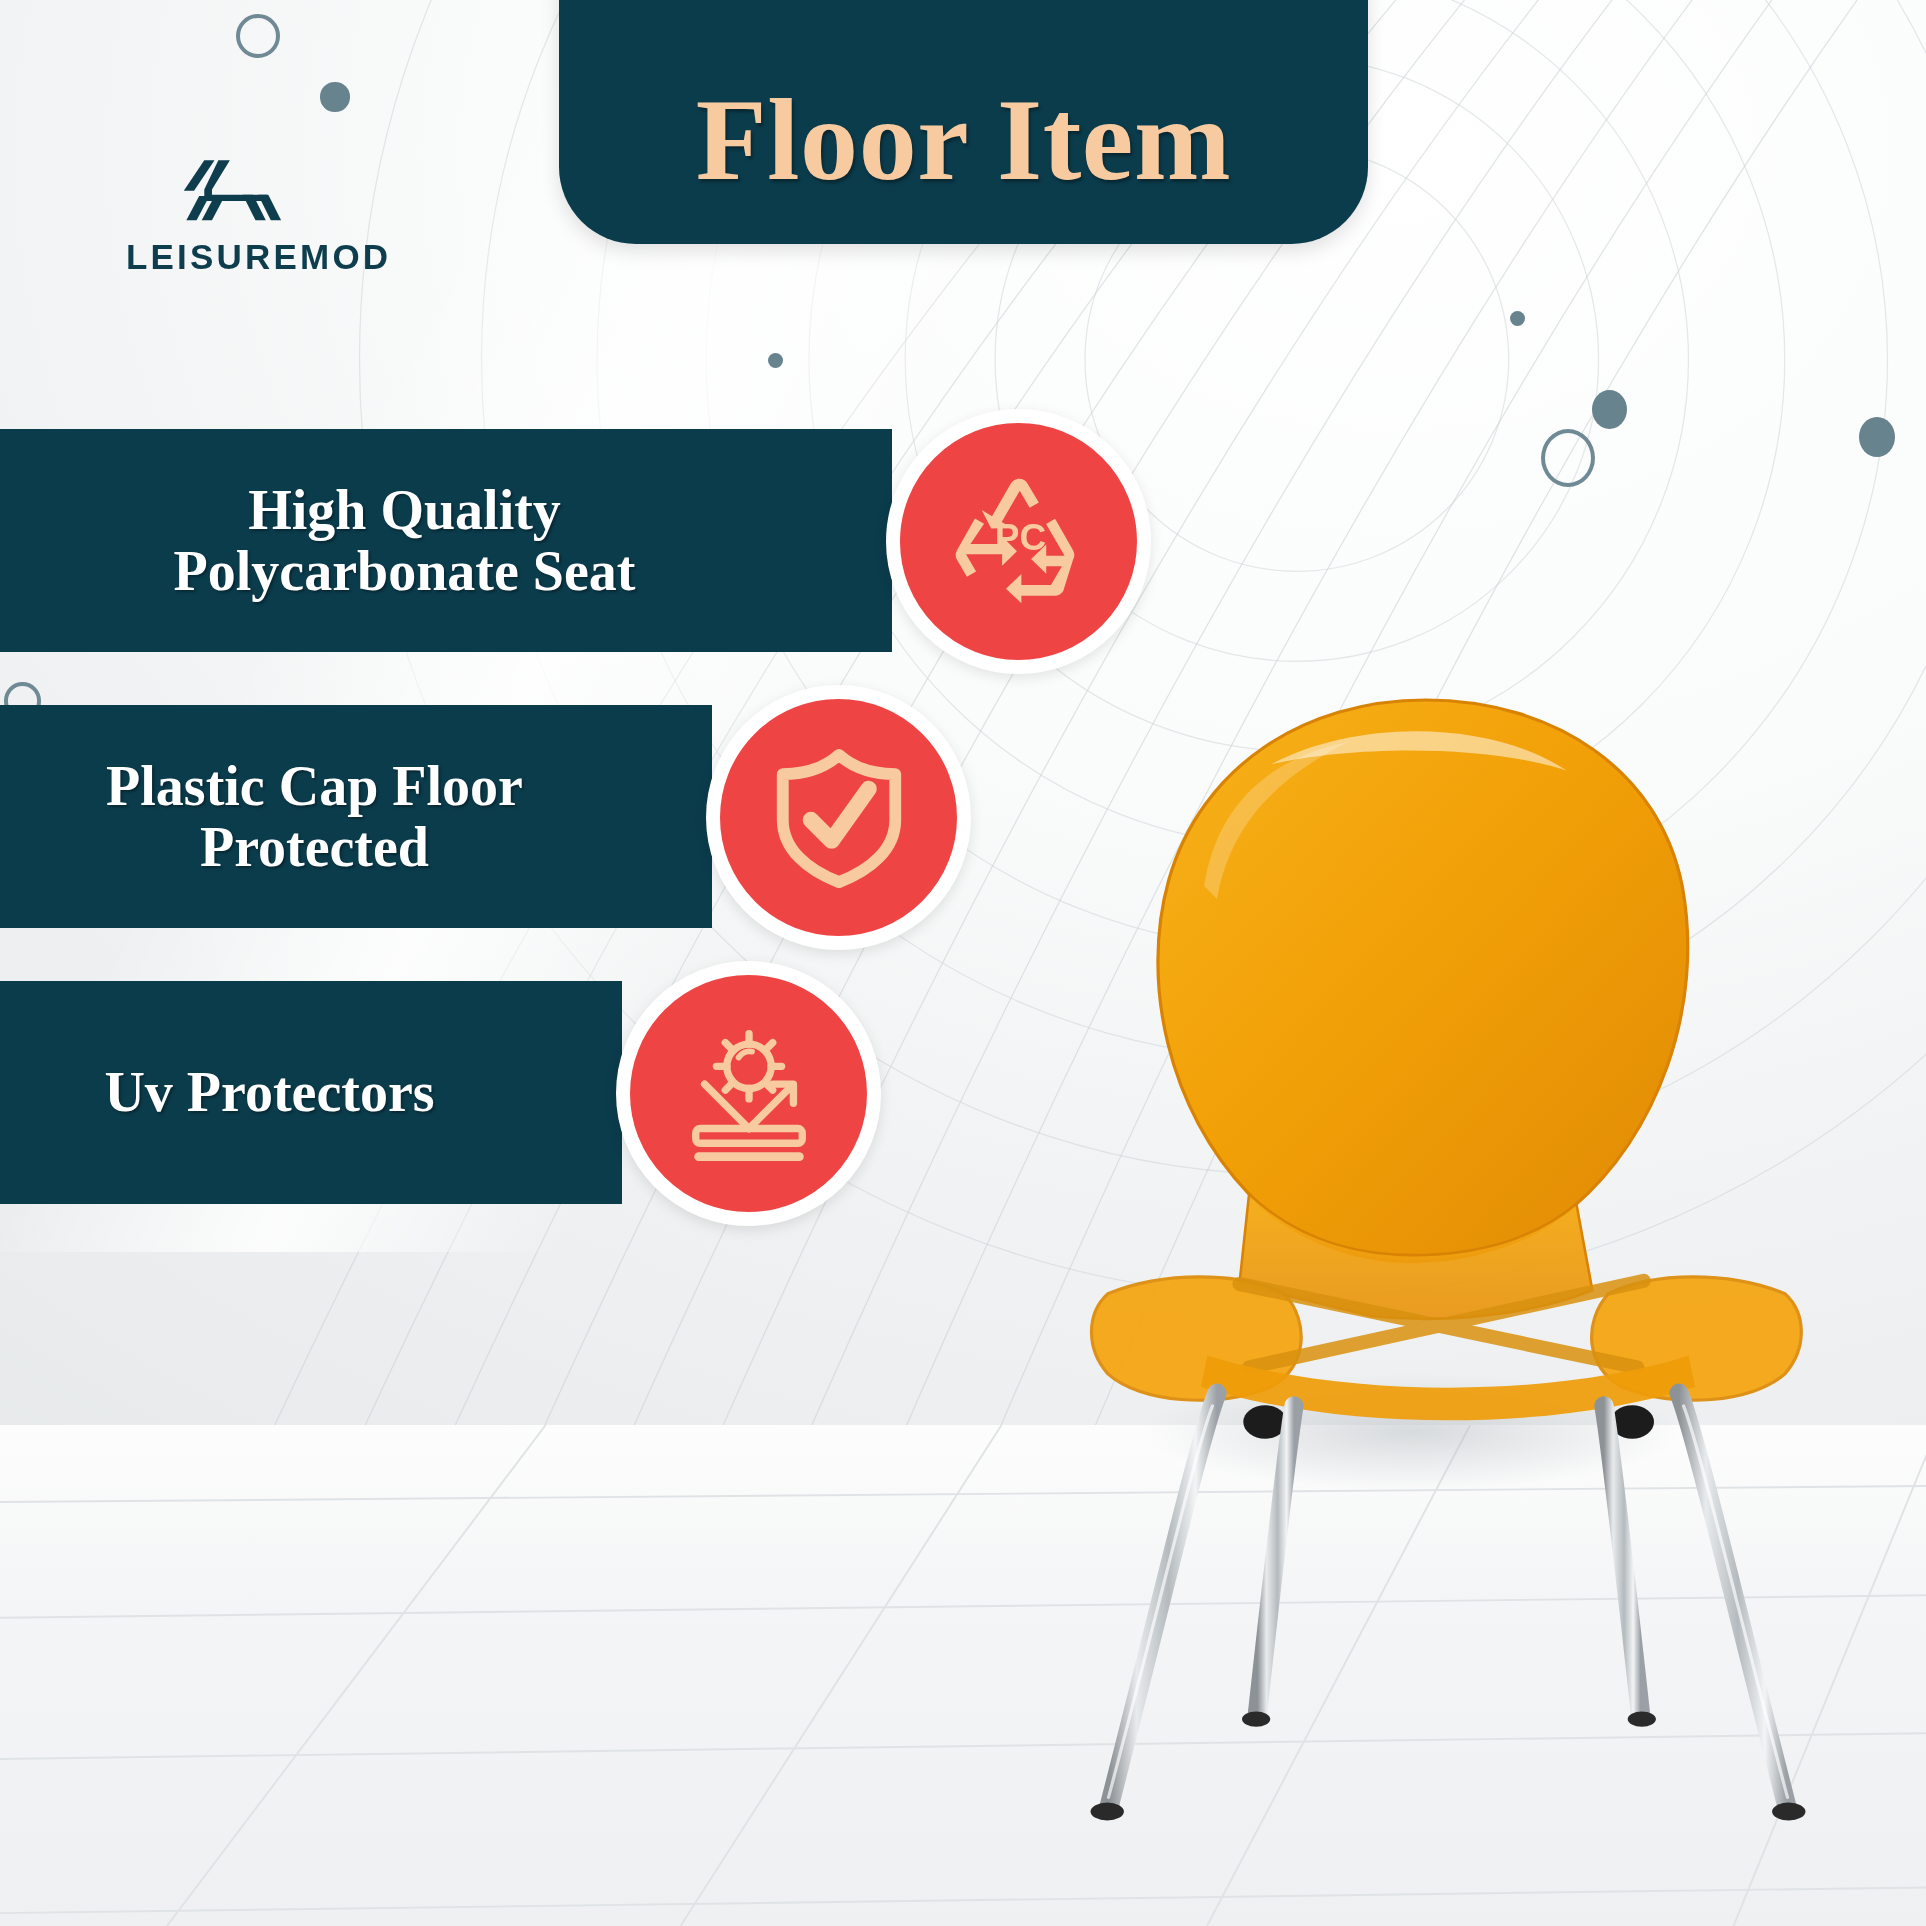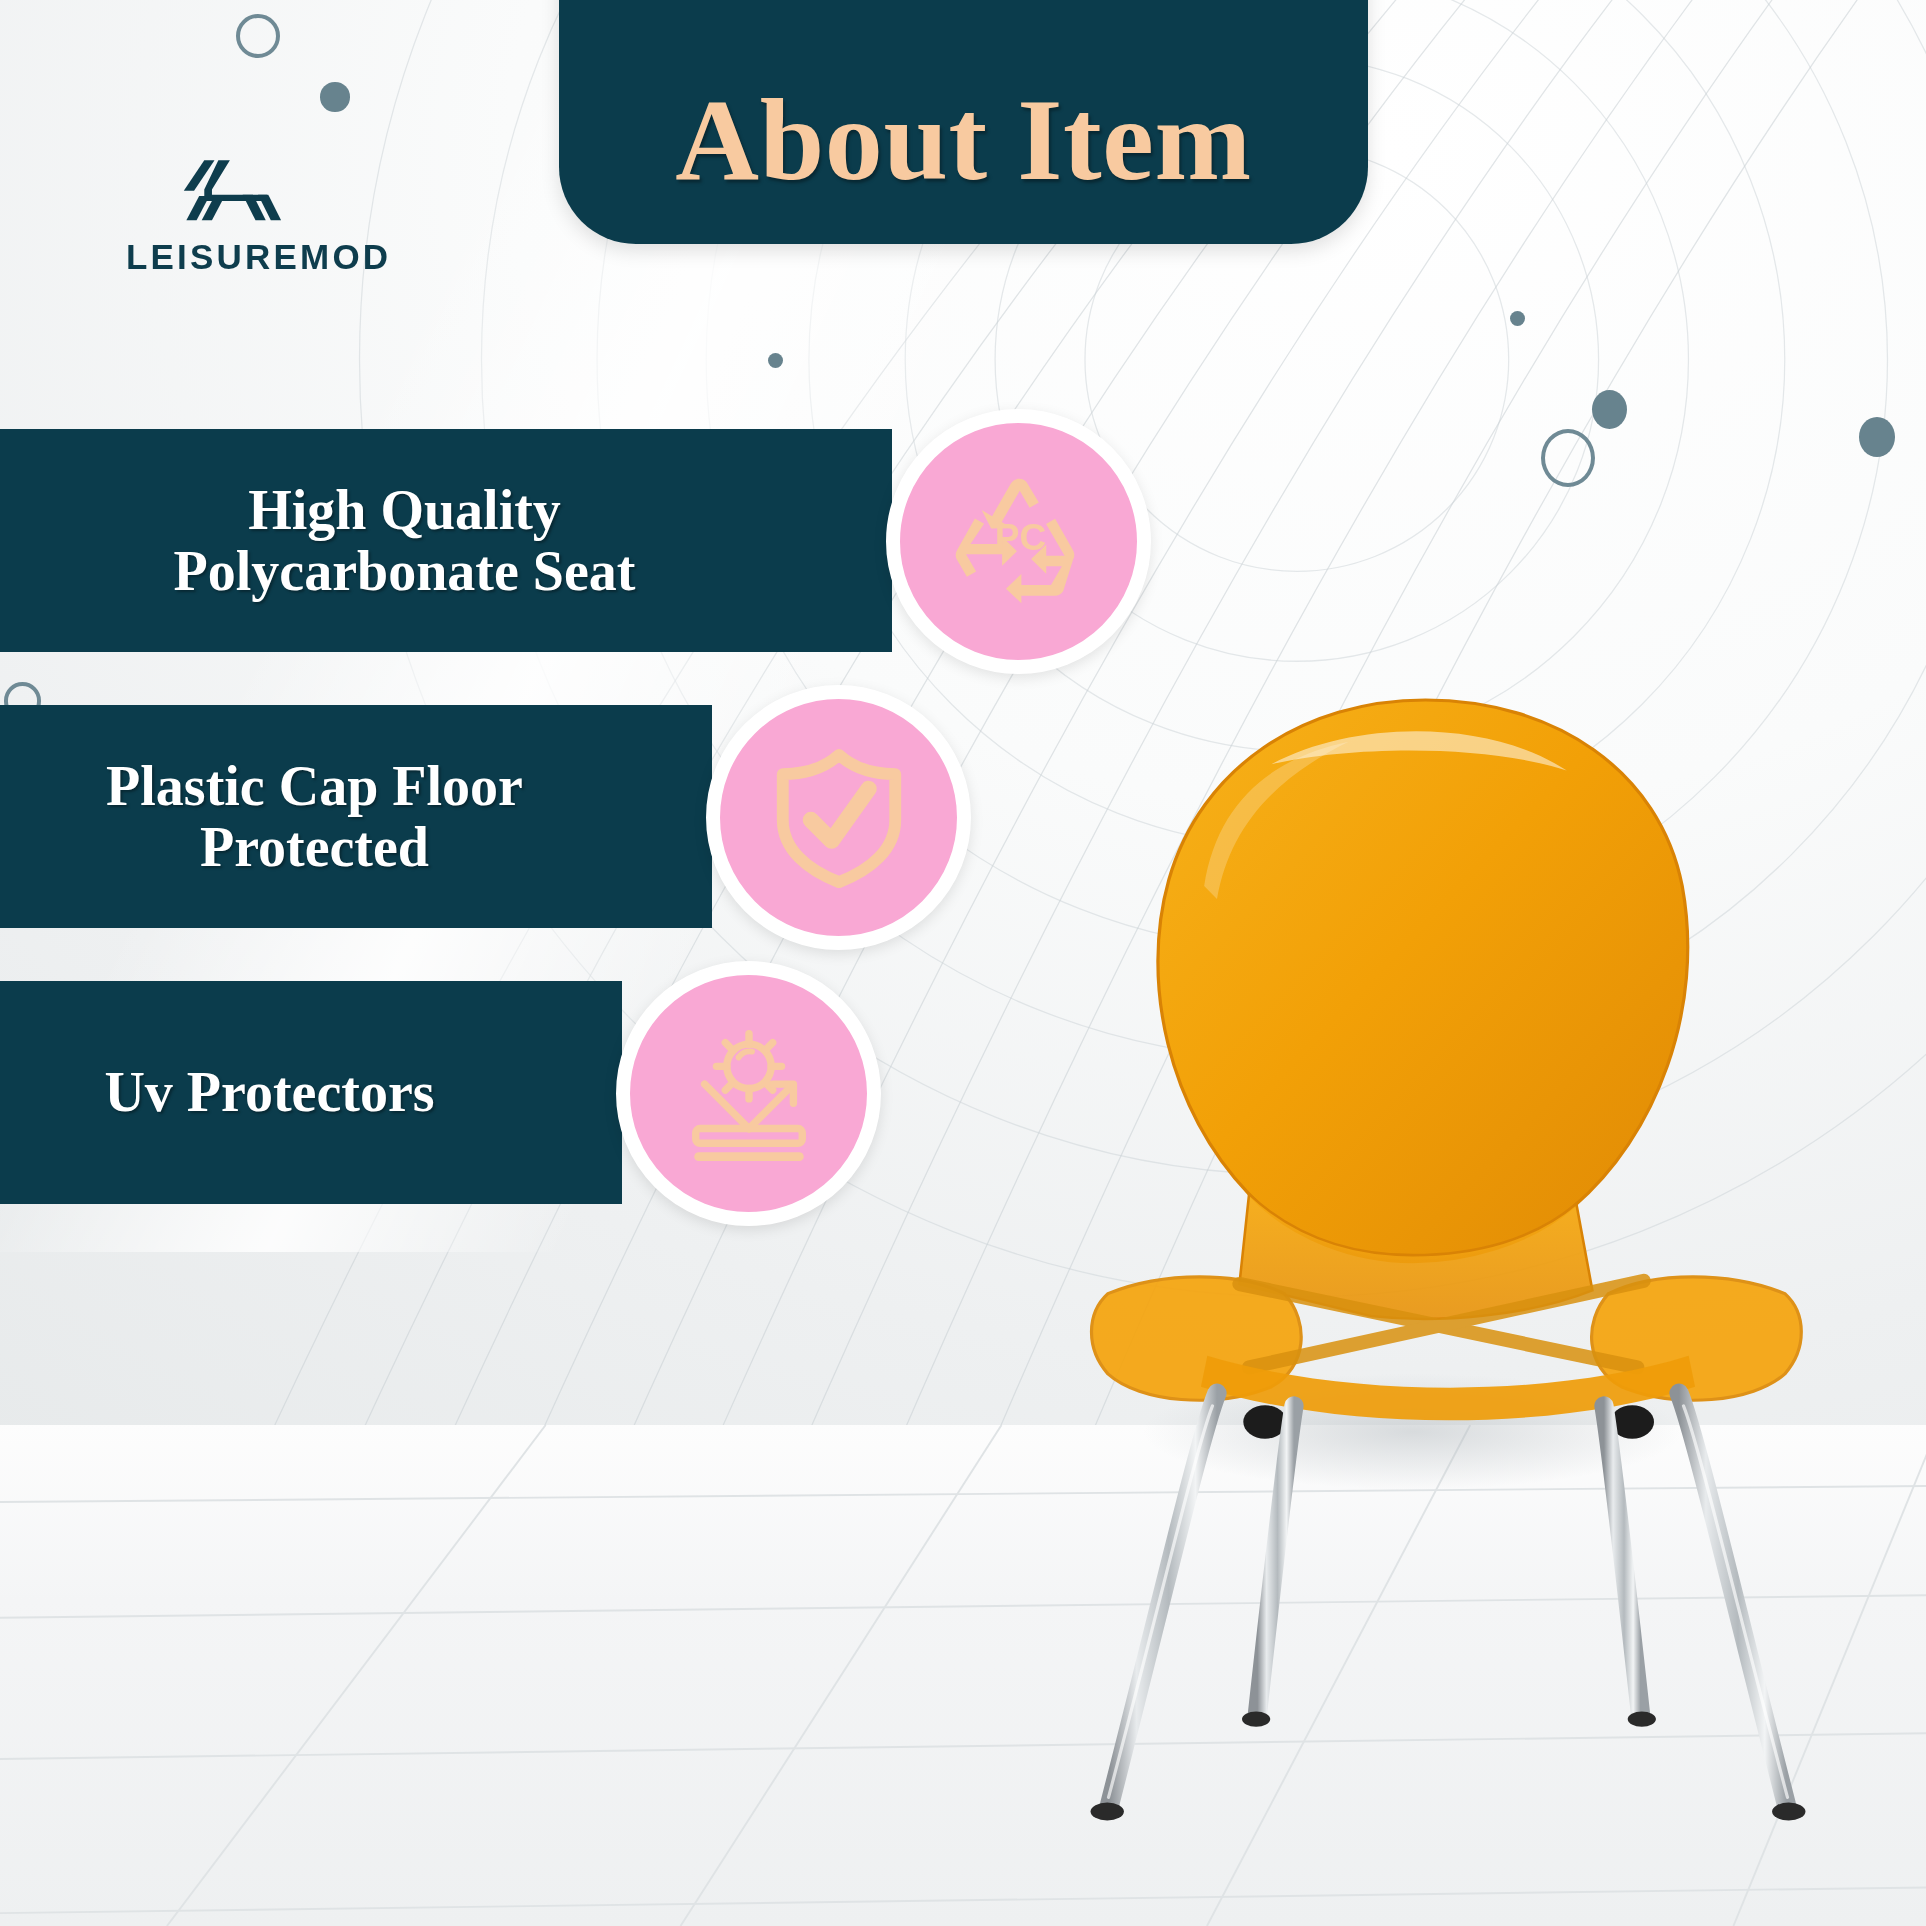--- a/index.html
+++ b/index.html
@@ -69,21 +69,21 @@
   }
   .flabel{
     color:#ffffff;text-align:center;font-weight:700;
     font-family:"Liberation Serif", serif;
     font-size:56px;line-height:1.08;
     text-shadow:1.9px 1.9px 2.6px rgba(0,0,0,.35);
     white-space:pre-line;
   }
   .fbadge{
     position:absolute;top:-20.5px;width:265px;height:265px;border-radius:50%;
-    background:#f9a8d4;border:14px solid #ffffff;
+    background:#ef4444;border:14px solid #ffffff;
     box-sizing:border-box;
     display:flex;align-items:center;justify-content:center;
     box-shadow:0 3.9px 14px rgba(0,0,0,.10);
   }
   .fbadge svg{width:148px;height:148px;display:block;}
 
   
   .r0 .fbar{width:918px;}
   .r0 .fbadge{left:886px;}
   .r1 .fbar{width:828px;}
@@ -150,21 +150,21 @@
   <div class="dot ring" style="left:236px;top:14px;width:36px;height:36px;"></div>
   <div class="dot fill" style="left:320px;top:82px;width:29.5px;height:29.5px;"></div>
   <div class="dot fill" style="left:768px;top:353px;width:15.4px;height:15.4px;"></div>
   <div class="dot fill" style="left:1510px;top:311px;width:15.4px;height:15.4px;"></div>
   <div class="dot fill" style="left:1592px;top:390px;width:35px;height:39px;"></div>
   <div class="dot ring" style="left:1541px;top:429px;width:46px;height:50px;"></div>
   <div class="dot fill" style="left:1859px;top:417px;width:36px;height:40px;"></div>
   <div class="dot ring" style="left:3.9px;top:682px;width:29.5px;height:29.5px;"></div>
 
   <div class="header-badge">
-    <div class="header-title">About Item</div>
+    <div class="header-title">Floor Item</div>
   </div>
 
   <div class="logo">
     <svg class="logo-mark" viewBox="0 0 200 110">
       <g fill="#0e3d4d">
         <path d="M52 6 L68 6 L36 54 L20 54 Z"></path>
         <path d="M74 6 L92 6 L64 52 L64 60 L150 60 L150 70 L52 70 L52 52 Z"></path>
         <path d="M44 62 L60 62 L40 100 L24 100 Z"></path>
         <path d="M68 62 L84 62 L64 100 L48 100 Z"></path>
         <path d="M112 60 L128 60 L148 100 L132 100 Z"></path>

